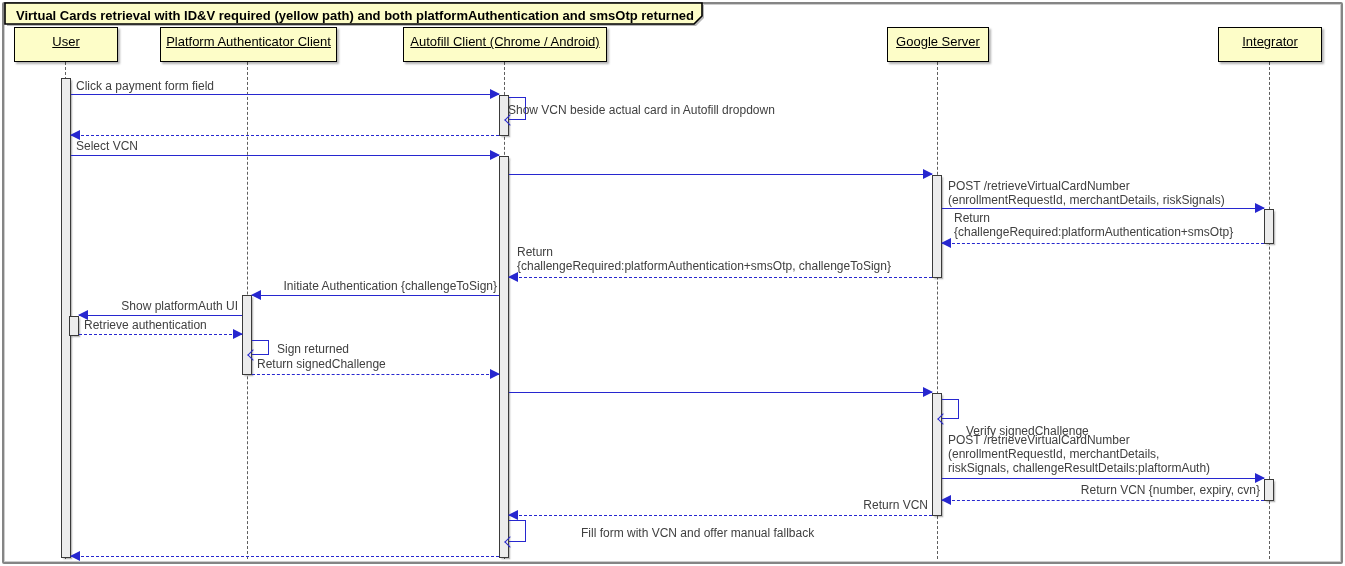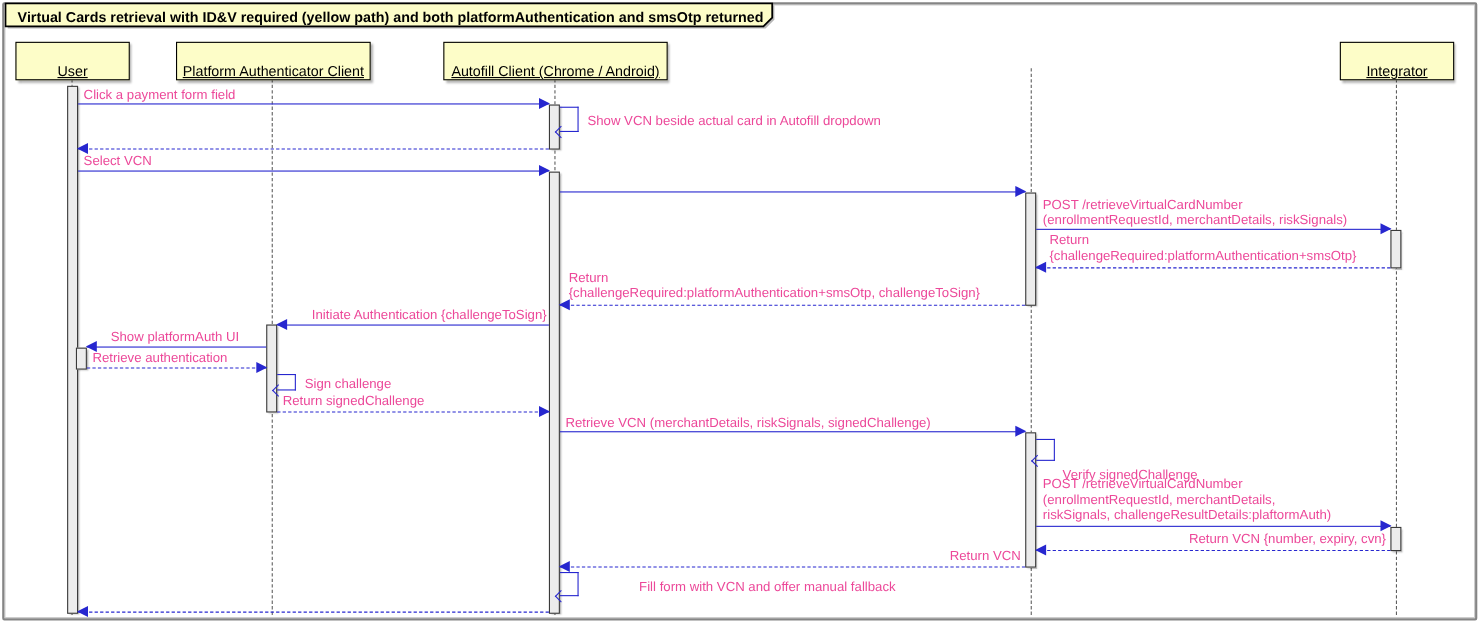--- a/index.html
+++ b/index.html
@@ -4,35 +4,35 @@
 <style>
   html,body{margin:0;padding:0;background:#fff;}
   #canvas{position:relative;width:1345px;height:566px;background:#ffffff;overflow:hidden;
           font-family:Liberation Sans, sans-serif;color:#000;}
   .frame{position:absolute;left:2px;top:2px;width:1337px;height:558px;
          border:2px solid #858585;box-shadow:inset 0 0 0 1px #cdcdcd;border-radius:2px;}
   .title-wrap{position:absolute;left:4px;top:2px;width:710px;height:26px;}
   .title-text{position:absolute;left:12px;top:6px;font-size:13px;font-weight:bold;white-space:nowrap;}
   .participant{position:absolute;top:27px;height:35px;box-sizing:border-box;background:#fdfdc8;
                border:1.5px solid #000;box-shadow:2px 2px 2px rgba(0,0,0,0.3);
-               text-align:center;font-size:13px;padding-top:18px;margin-top:11px;}
+               text-align:center;font-size:13px;padding-top:6px;}
   .participant span{text-decoration:underline;}
   .lifeline{position:absolute;width:0;border-left:1px dashed #5f5f5f;}
   .activation{position:absolute;width:10px;box-sizing:border-box;background:#ececec;
               border:1px solid #3a3a3a;box-shadow:1.5px 1.5px 1.5px rgba(0,0,0,0.25);}
   .arrow{position:absolute;height:0;border-top:1.5px solid #2727cf;}
   .arrow.dashed{border-top-style:dashed;}
   .ah-r{position:absolute;right:-1px;top:-6px;width:0;height:0;
         border-left:10px solid #2727cf;border-top:5px solid transparent;border-bottom:5px solid transparent;}
   .ah-l{position:absolute;left:-1px;top:-6px;width:0;height:0;
         border-right:10px solid #2727cf;border-top:5px solid transparent;border-bottom:5px solid transparent;}
   .selfloop{position:absolute;box-sizing:border-box;border:1.5px solid #2727cf;border-left:none;}
   .oah{position:absolute;left:-3px;bottom:-5px;width:7px;height:7px;
        border-left:1.5px solid #2727cf;border-bottom:1.5px solid #2727cf;transform:rotate(45deg);}
-  .mlabel{position:absolute;font-size:12px;line-height:14px;white-space:pre-line;color:#ec4899;}
+  .mlabel{position:absolute;font-size:12px;line-height:14px;white-space:pre-line;color:#404040;}
   .r{text-align:right;}
 </style>
 </head>
 <body>
 
 <div id="canvas">
 
   <div class="frame"></div>
 
   <div class="title-wrap">
@@ -45,20 +45,21 @@
 
   <div class="lifeline" style="left:65px;top:62px;height:497px;"></div>
   <div class="lifeline" style="left:247px;top:62px;height:497px;"></div>
   <div class="lifeline" style="left:504px;top:62px;height:497px;"></div>
   <div class="lifeline" style="left:937px;top:62px;height:497px;"></div>
   <div class="lifeline" style="left:1269px;top:62px;height:497px;"></div>
 
   <div class="participant" style="left:14px;width:104px;"><span>User</span></div>
   <div class="participant" style="left:160px;width:177px;"><span>Platform Authenticator Client</span></div>
   <div class="participant" style="left:403px;width:204px;"><span>Autofill Client (Chrome / Android)</span></div>
+  <div class="participant" style="left:887px;width:102px;"><span>Google Server</span></div>
   <div class="participant" style="left:1218px;width:104px;"><span>Integrator</span></div>
 
   <div class="activation" style="left:61px;top:78px;height:480px;"></div>
   <div class="activation" style="left:69px;top:316px;height:20px;"></div>
   <div class="activation" style="left:499px;top:95px;height:41px;"></div>
   <div class="activation" style="left:499px;top:156px;height:402px;"></div>
   <div class="activation" style="left:242px;top:295px;height:80px;"></div>
   <div class="activation" style="left:932px;top:175px;height:103px;"></div>
   <div class="activation" style="left:932px;top:393px;height:123px;"></div>
   <div class="activation" style="left:1264px;top:209px;height:35px;"></div>
@@ -120,34 +121,33 @@
       <div class="oah"></div>
     </div>
   <div class="selfloop" style="left:942px;top:399px;width:17px;height:20px;">
       <div class="oah"></div>
     </div>
   <div class="selfloop" style="left:509px;top:520px;width:17px;height:22px;">
       <div class="oah"></div>
     </div>
 
   <div class="mlabel" style="left:76px;top:79px;">Click a payment form field</div>
-  <div class="mlabel" style="left:534px;top:103px;text-align:center;">Show VCN beside actual card in Autofill dropdown</div>
+  <div class="mlabel" style="left:508px;top:103px;text-align:center;">Show VCN beside actual card in Autofill dropdown</div>
   <div class="mlabel" style="left:76px;top:139px;">Select VCN</div>
   <div class="mlabel" style="left:948px;top:179px;">POST /retrieveVirtualCardNumber
 (enrollmentRequestId, merchantDetails, riskSignals)</div>
   <div class="mlabel" style="left:954px;top:211px;">Return
 {challengeRequired:platformAuthentication+smsOtp}</div>
   <div class="mlabel" style="left:517px;top:245px;">Return
 {challengeRequired:platformAuthentication+smsOtp, challengeToSign}</div>
   <div class="mlabel r" style="left:252px;top:279px;width:245px;text-align:right;">Initiate Authentication {challengeToSign}</div>
-  <div class="mlabel r" style="left:80px;top:299px;width:158px;text-align:center;">Show platformAuth UI</div>
+  <div class="mlabel r" style="left:80px;top:299px;width:158px;">Show platformAuth UI</div>
   <div class="mlabel" style="left:84px;top:318px;">Retrieve authentication</div>
-  <div class="mlabel" style="left:277px;top:342px;">Sign challenge</div>
+  <div class="mlabel" style="left:277px;top:342px;">Sign returned</div>
   <div class="mlabel" style="left:257px;top:357px;">Return signedChallenge</div>
-  <div class="mlabel" style="left:514px;top:377px;">Retrieve VCN (merchantDetails, riskSignals, signedChallenge)</div>
   <div class="mlabel" style="left:966px;top:402px;margin-top:22px;">Verify signedChallenge</div>
   <div class="mlabel" style="left:948px;top:433px;">POST /retrieveVirtualCardNumber
 (enrollmentRequestId, merchantDetails,
 riskSignals, challengeResultDetails:plaftormAuth)</div>
   <div class="mlabel r" style="left:1000px;top:483px;width:260px;">Return VCN {number, expiry, cvn}</div>
   <div class="mlabel r" style="left:760px;top:498px;width:168px;">Return VCN</div>
   <div class="mlabel" style="left:534px;top:526px;margin-left:47px;">Fill form with VCN and offer manual fallback</div>
 
 </div>
 

